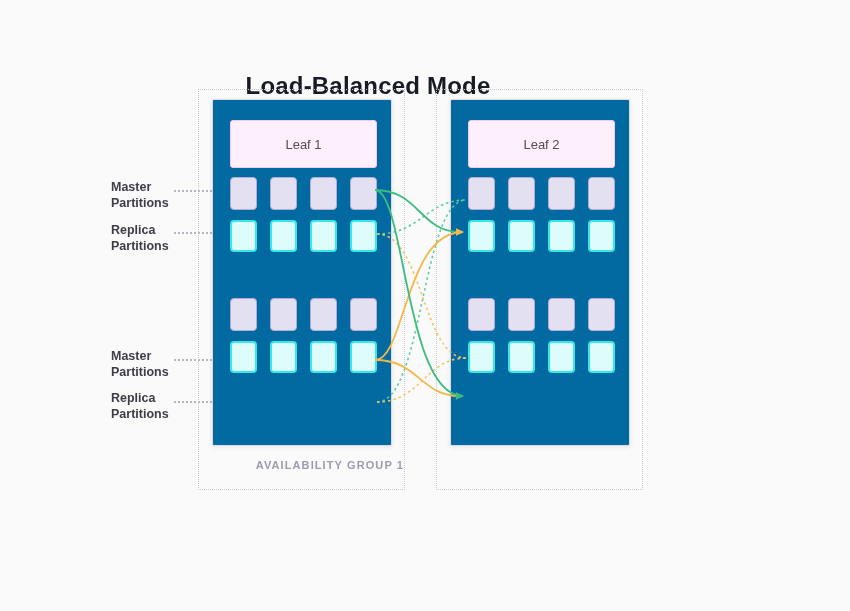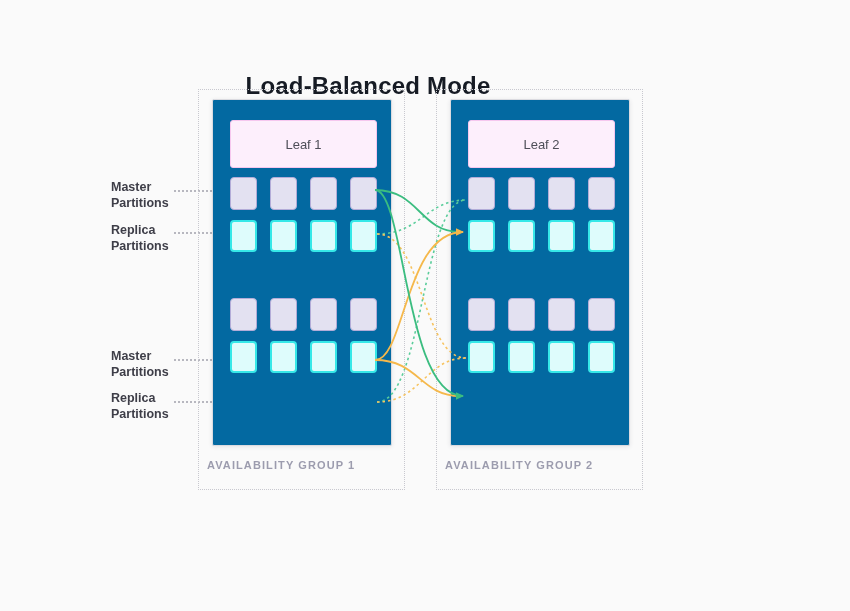--- a/index.html
+++ b/index.html
@@ -16,21 +16,21 @@
   .leaf-a{top:20px;} .leaf-b{top:189px;}
   .leaf-header{height:48px;background:var(--leaf-fill);border:1.5px solid var(--leaf-border);
         border-radius:3px;box-sizing:border-box;display:flex;align-items:center;
         justify-content:center;font-size:13px;color:#4e4e58;}
   .row{display:flex;gap:13px;}
   .row-master{margin-top:9px;}
   .row-replica{margin-top:10px;}
   .sq{width:27px;border-radius:4px;box-sizing:border-box;flex:0 0 auto;}
   .sq-master{height:33px;background:var(--master-fill);border:1.5px solid var(--master-border);}
   .sq-replica{height:32px;background:var(--replica-fill);border:2px solid var(--replica-border);}
-  .caption{position:absolute;left:8px;right:0;bottom:18px;text-align:left;font-size:11px;
+  .caption{position:absolute;left:15px;right:0;bottom:18px;text-align:right;font-size:11px;
         font-weight:700;letter-spacing:1.1px;color:#9c9cae;margin-top:16px;}
   .side-label{position:absolute;left:111px;width:66px;font-size:12.5px;font-weight:700;
         color:#3e3e48;line-height:16px;}
   #lbl-m1{top:179px;} #lbl-r1{top:222px;} #lbl-m2{top:348px;} #lbl-r2{top:390px;}
   .leader{position:absolute;left:174px;width:54px;height:0;border-top:2px dotted #b7b7bf;}
   #ld-m1{top:190px;} #ld-r1{top:232px;} #ld-m2{top:359px;} #ld-r2{top:401px;}
   #edge-layer{position:absolute;left:0;top:0;pointer-events:none;}
 </style>
 </head>
 <body>
@@ -108,21 +108,20 @@
             <div class="sq sq-master"></div>
           </div>
         <div class="row row-replica">
             <div class="sq sq-replica"></div>
             <div class="sq sq-replica"></div>
             <div class="sq sq-replica"></div>
             <div class="sq sq-replica"></div>
           </div>
       </div>
     </div>
-    <div class="caption">AVAILABILITY GROUP 2</div>
   </div>
 
   <svg id="edge-layer" width="850" height="611" viewBox="0 0 850 611">
       <defs>
         <marker id="arrow-green" markerUnits="userSpaceOnUse" markerWidth="9" markerHeight="9" refX="7.5" refY="4.5" orient="auto">
           <path d="M0,0.5 L8.5,4.5 L0,8.5 Z" fill="#3bbd80"></path>
         </marker>
         <marker id="arrow-orange" markerUnits="userSpaceOnUse" markerWidth="9" markerHeight="9" refX="7.5" refY="4.5" orient="auto">
           <path d="M0,0.5 L8.5,4.5 L0,8.5 Z" fill="#f5b84b"></path>
         </marker>

